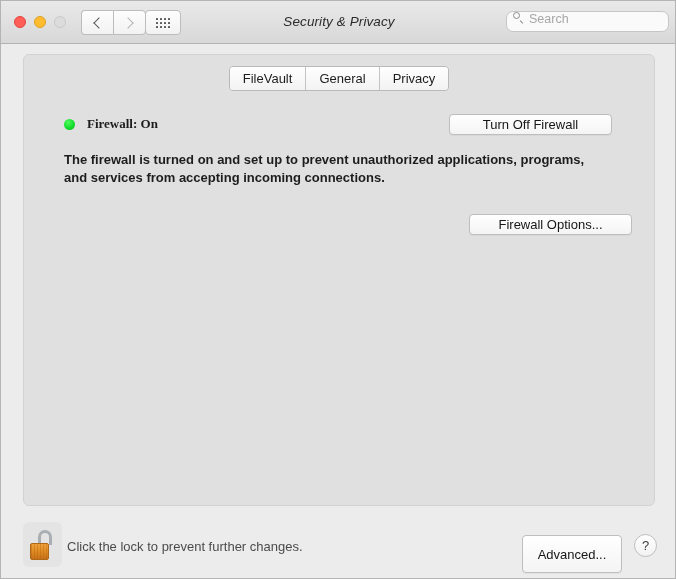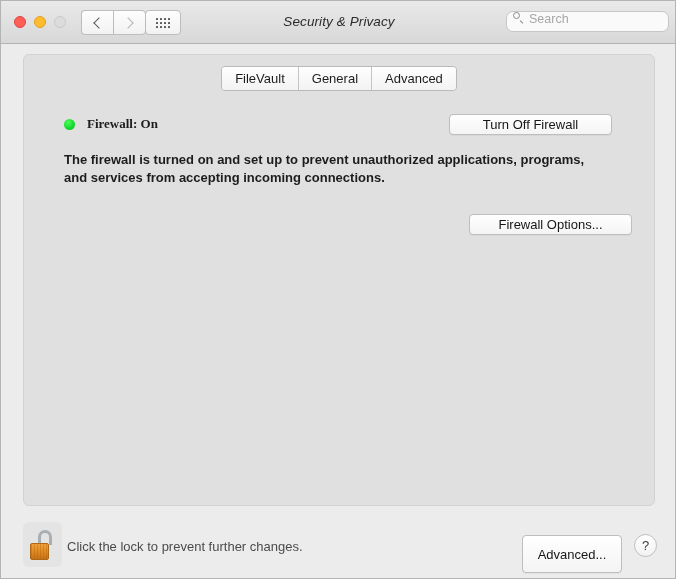--- a/index.html
+++ b/index.html
@@ -416,21 +416,21 @@
 
     <div class="desc">The firewall is turned on and set up to prevent unauthorized applications, programs, and services from accepting incoming connections.</div>
 
     <div class="pushbtn btn-options">Firewall Options...</div>
   </div>
 
   <div class="tabbar">
     <div class="tabs">
       <div class="tab">FileVault</div>
       <div class="tab">General</div>
-      <div class="tab">Advanced</div>
+      <div class="tab">Privacy</div>
     </div>
   </div>
 
   <div class="lockwrap">
     <span class="lock">
       <span class="shackle"></span>
       <span class="body"></span>
     </span>
   </div>
 

